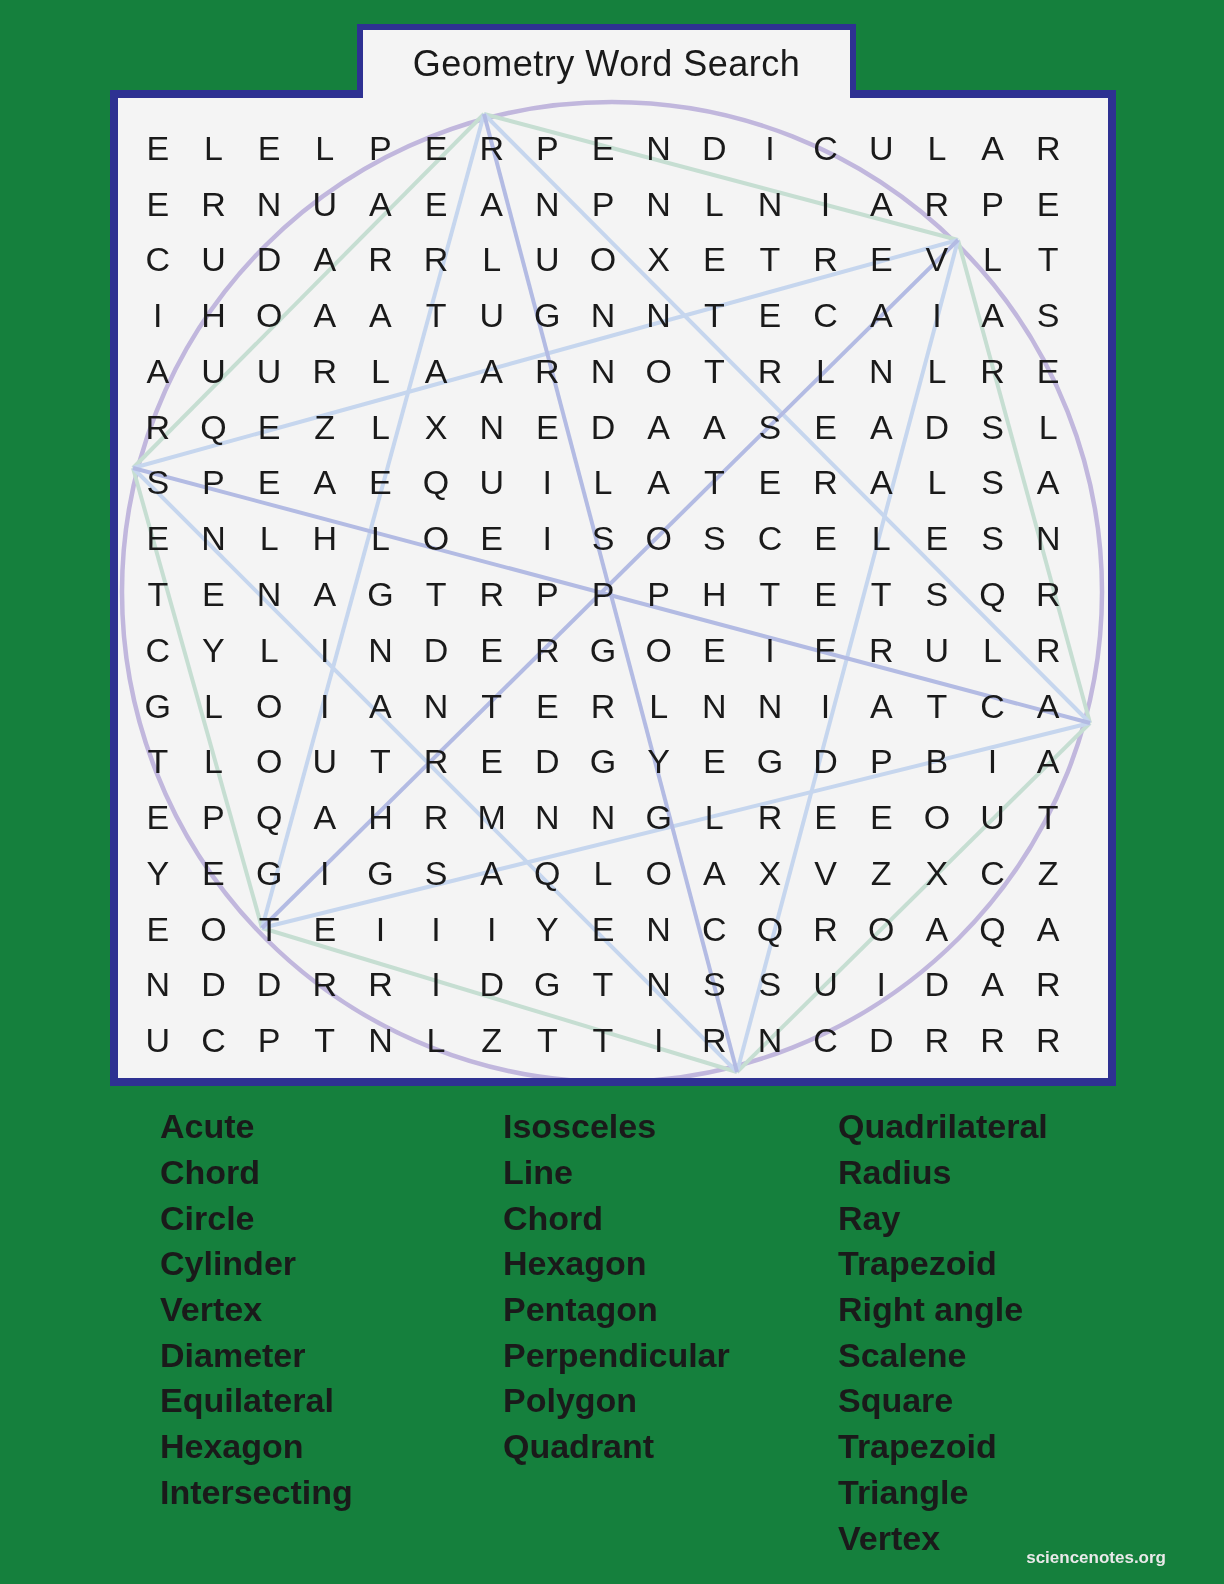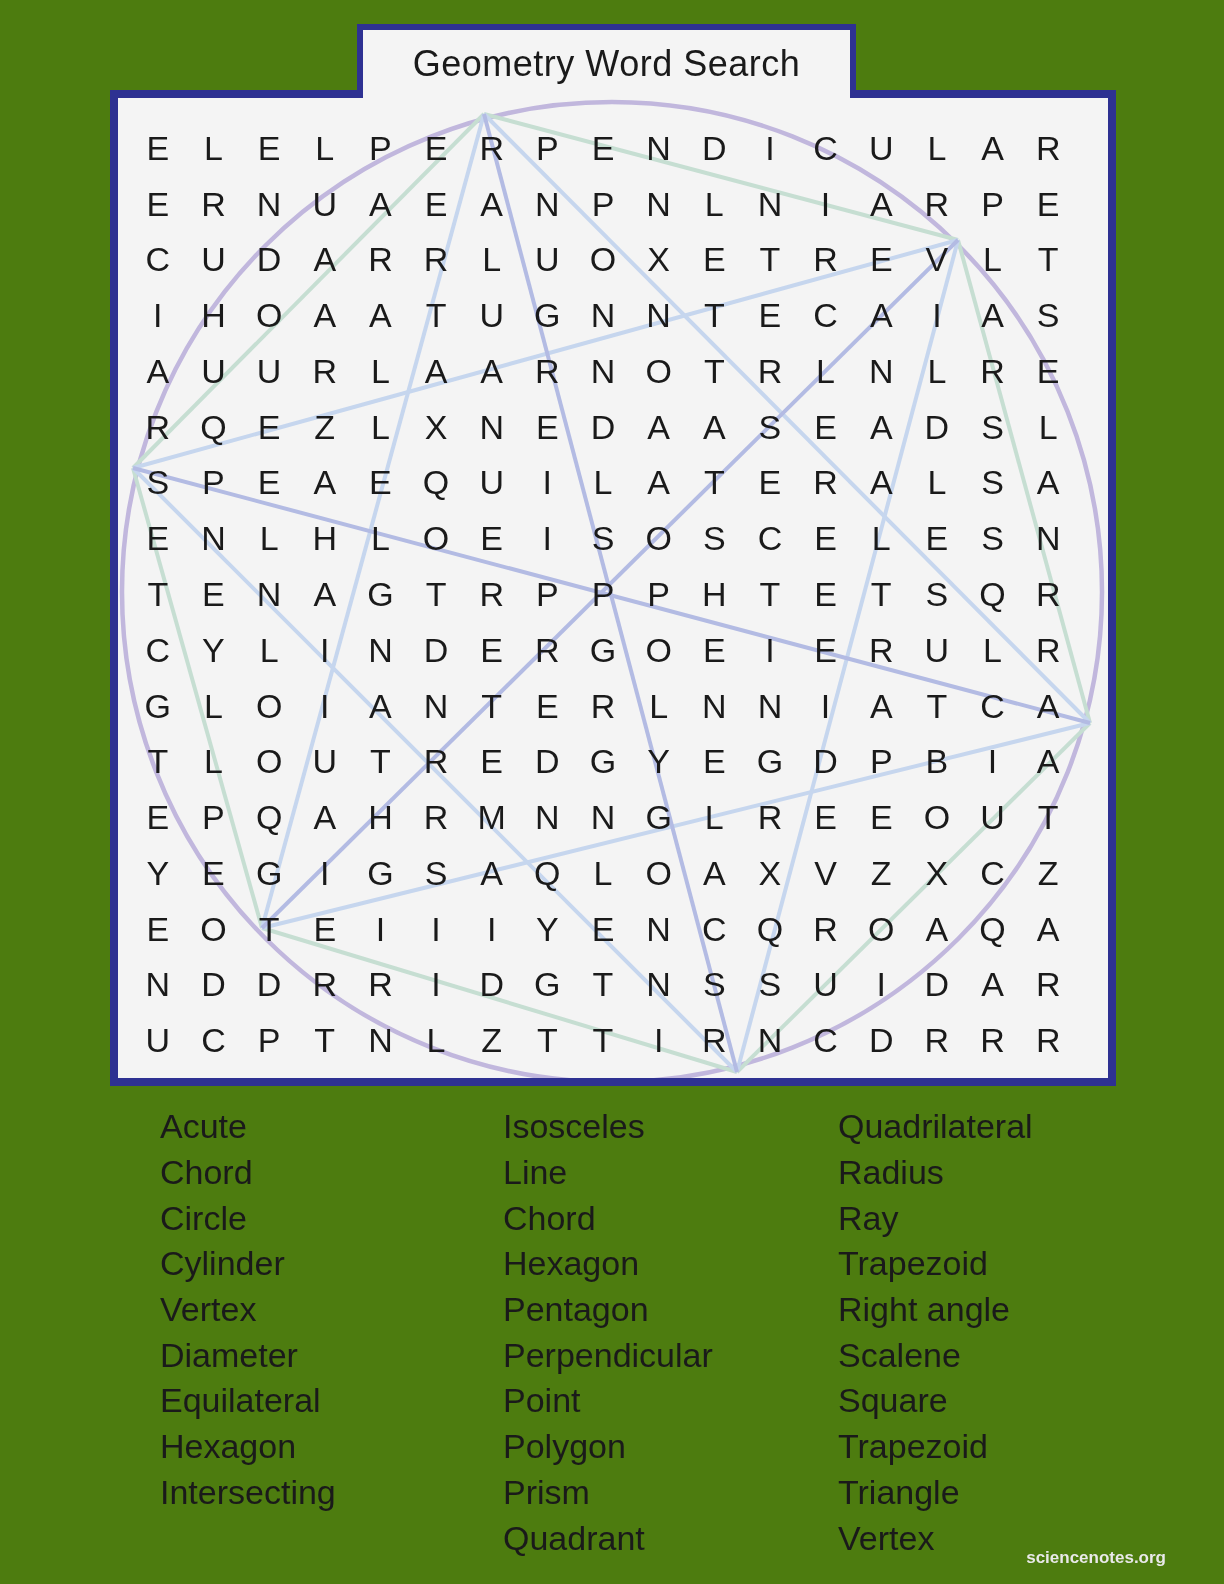--- a/index.html
+++ b/index.html
@@ -1,17 +1,17 @@
 <!DOCTYPE html>
 <html><head>
 <meta charset="utf-8">
 <style>
   html,body{margin:0;padding:0;background:#ffffff;}
   .page{
-    position:relative;width:1224px;height:1584px;background:#4d7c0f;
+    position:relative;width:1224px;height:1584px;background:#15803d;
     font-family:"Liberation Sans", sans-serif;overflow:hidden;
   }
   .title-box{
     position:absolute;left:357px;top:24px;width:499px;height:74px;
     box-sizing:border-box;background:#f4f4f4;
     border:6px solid #2e3192;border-bottom:none;z-index:3;
     display:flex;align-items:center;justify-content:center;
   }
   .title{font-size:36px;font-weight:500;color:#1a1a1a;letter-spacing:.5px;}
   .puzzle-box{
@@ -26,21 +26,21 @@
   .cell{
     display:flex;align-items:center;justify-content:center;
     font-size:34px;font-weight:500;color:#1a1a1a;line-height:1;
   }
   .word-col{position:absolute;top:1104px;display:flex;flex-direction:column;}
   .word-col.c1{left:160px;}
   .word-col.c2{left:503px;}
   .word-col.c3{left:838px;}
   .word{
     height:45.7px;display:flex;align-items:center;
-    font-size:34px;font-weight:400;color:#1a1a1a;white-space:nowrap;
+    font-size:34px;font-weight:700;color:#1a1a1a;white-space:nowrap;
   }
   .watermark{
     position:absolute;right:58px;bottom:16px;
     font-size:17px;font-weight:600;color:#e9e9e9;z-index:4;
   }
 </style>
 </head>
 <body>
 
 <div class="page">
@@ -372,23 +372,21 @@
       <div class="word">Hexagon</div>
       <div class="word">Intersecting</div>
     </div>
   <div class="word-col c2">
       <div class="word">Isosceles</div>
       <div class="word">Line</div>
       <div class="word">Chord</div>
       <div class="word">Hexagon</div>
       <div class="word">Pentagon</div>
       <div class="word">Perpendicular</div>
-      <div class="word">Point</div>
       <div class="word">Polygon</div>
-      <div class="word">Prism</div>
       <div class="word">Quadrant</div>
     </div>
   <div class="word-col c3">
       <div class="word">Quadrilateral</div>
       <div class="word">Radius</div>
       <div class="word">Ray</div>
       <div class="word">Trapezoid</div>
       <div class="word">Right angle</div>
       <div class="word">Scalene</div>
       <div class="word">Square</div>

